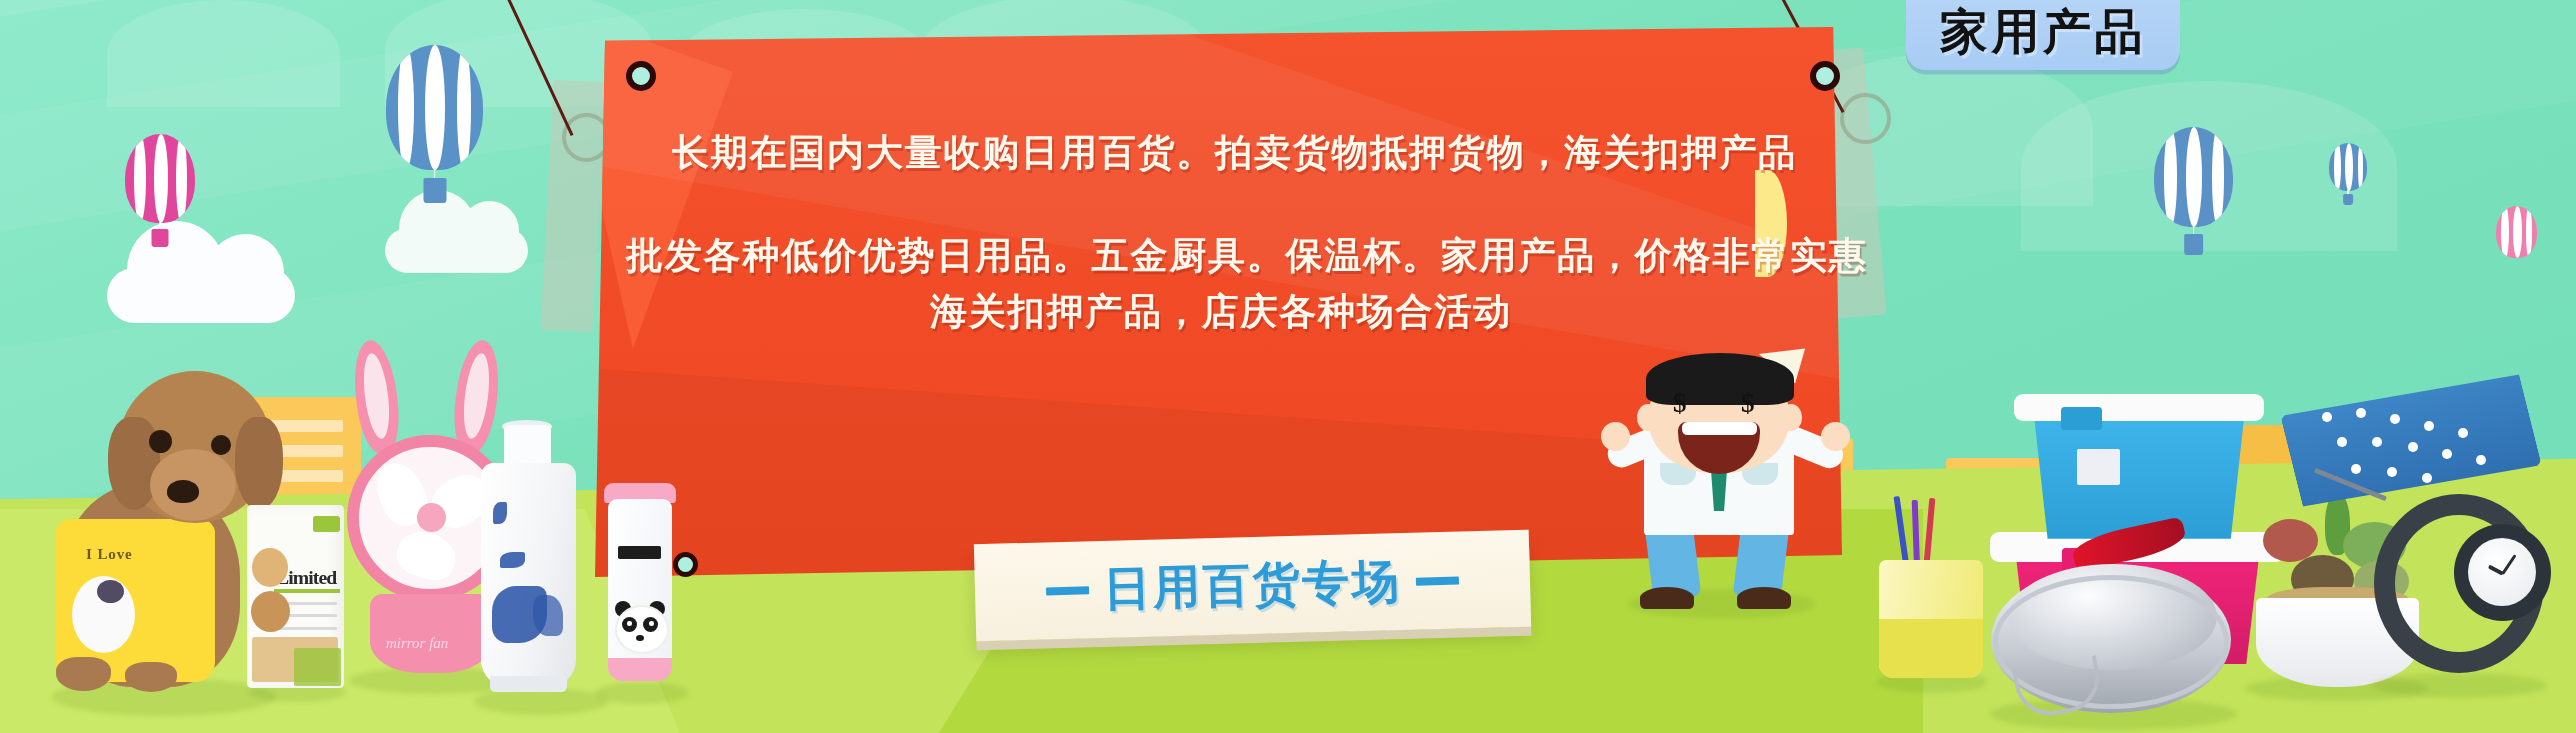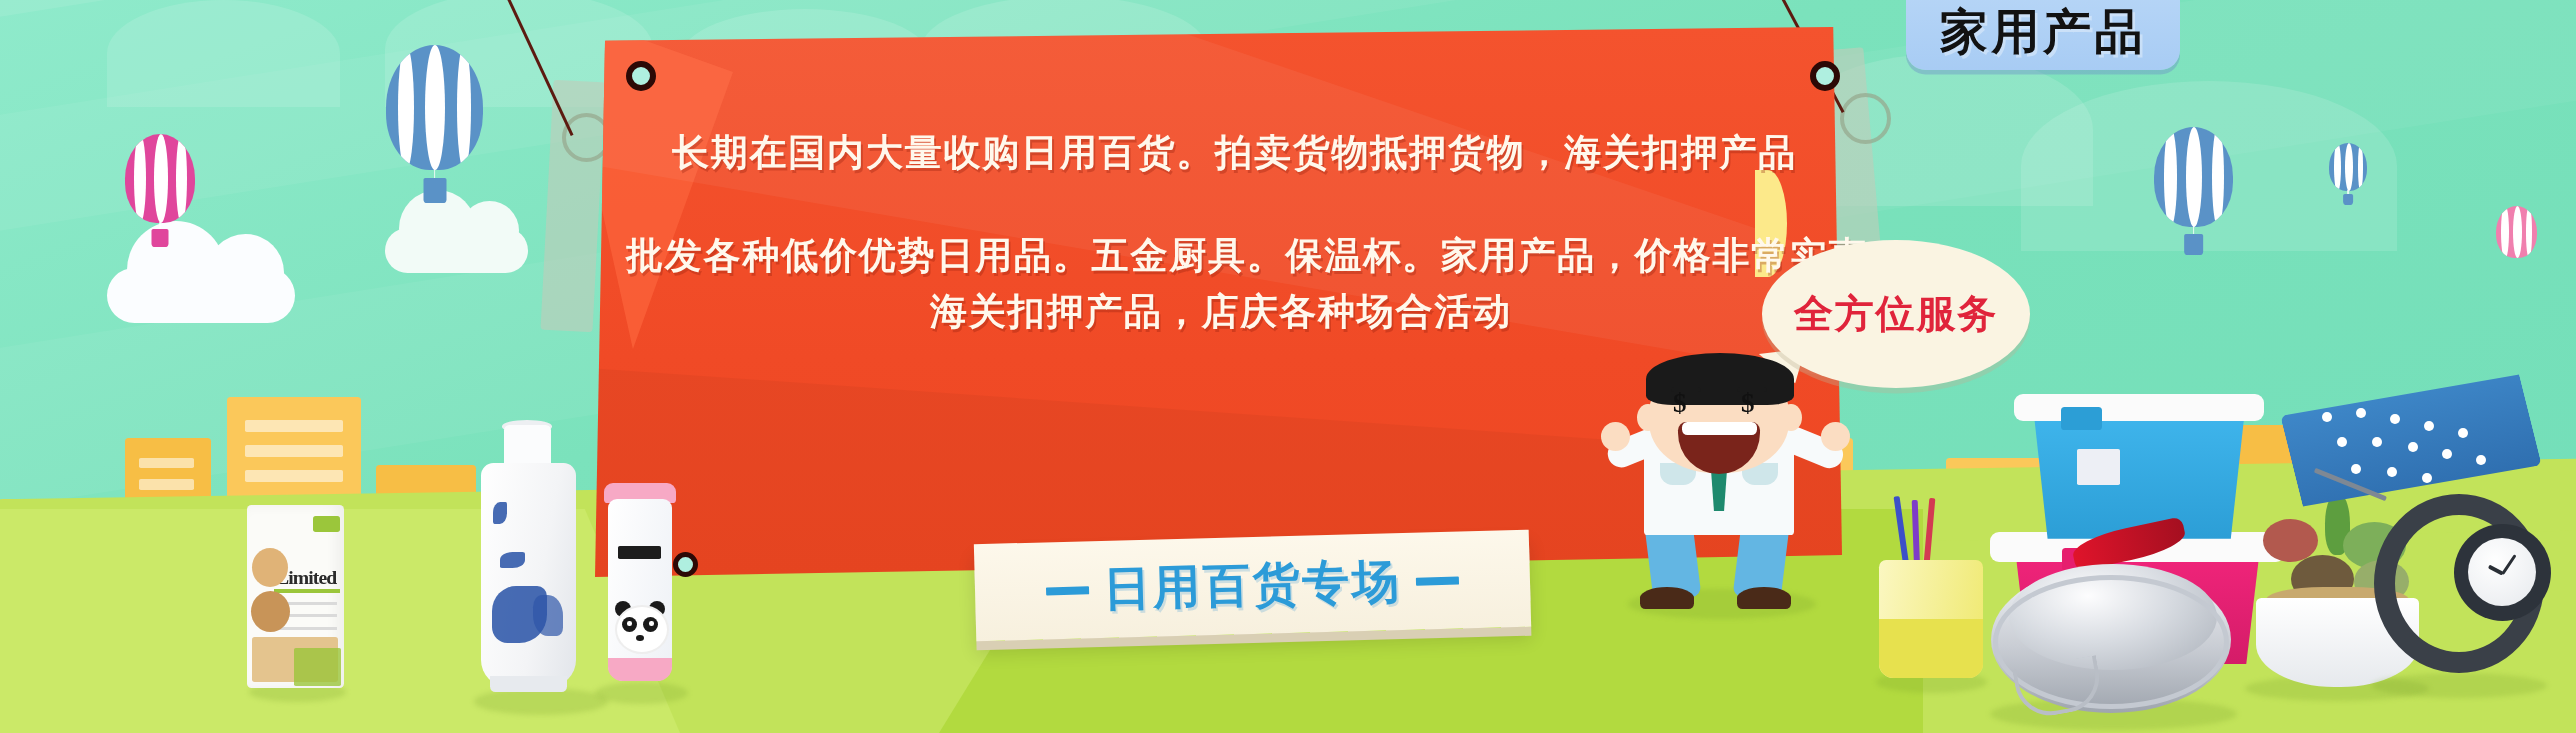--- a/index.html
+++ b/index.html
@@ -538,23 +538,20 @@
     <div class="bt-gap"></div>
     <div class="bt-line l3">批发各种低价优势日用品。五金厨具。保温杯。家用产品，价格非常实惠</div>
     <div class="bt-line l4">海关扣押产品，店庆各种场合活动</div>
   </div>
 
   <div class="badge">
     <span class="badge-text">家用产品</span>
   </div>
 
   <div class="bubble-tail"></div>
-  <div class="bubble">
-    <span class="bubble-text">全方位服务</span>
-  </div>
 
   <div class="prod" style="left:1601px; top:349px; width:250px; height:268px;">
     <div class="shadow-ell" style="left:27px; top:240px; width:188px; height:30px;"></div>
 
     <div class="man-arm" style="left:5.4px;  top:82px;  width:77px; height:27px; transform:rotate(-22deg);"></div>
     <div class="man-arm" style="left:163px;top:82px;  width:81px; height:27px; transform:rotate(22deg);"></div>
     <div class="man-hand" style="left:0px;   top:73px; width:29px; height:29px;"></div>
     <div class="man-hand" style="left:220px; top:73px; width:29px; height:29px;"></div>
 
     <div class="man-leg" style="left:48px;  top:175px; width:48px; height:75px; transform:rotate(-7deg);"></div>
@@ -581,36 +578,67 @@
   </div>
 
   <div class="plaque-wrap">
     <div class="plaque">
       <span class="plaque-dash"></span>
       <span class="plaque-text">日用百货专场</span>
       <span class="plaque-dash"></span>
     </div>
   </div>
 
+  <div class="prod" style="left:36px; top:349px; width:268px; height:376px;">
+    <div class="shadow-ell" style="left:16px; top:329px; width:224px; height:38px;"></div>
+    <div class="dog-body" style="left:25px;  top:134px; width:179px; height:204px;"></div>
+    <div class="dog-shirt" style="left:19.7px; top:170px; width:159px; height:163px;"></div>
+    <div class="shirt-txt" style="left:50px; top:197px;">I Love</div>
+    <div class="dog-eye" style="left:36px; top:227px; width:63px; height:77px; border-radius:50%; background:#FAFAFA;"></div>
+    <div class="dog-eye" style="left:61px; top:231px; width:27px; height:23px; background:#514C63;"></div>
+    <div class="dog-head" style="left:82px; top:21.5px; width:154px; height:152px;"></div>
+    <div class="dog-head" style="left:72px;  top:68px; width:52px; height:93px; background:#9C6C44; border-radius:50% 50% 60% 60%;"></div>
+    <div class="dog-head" style="left:199px; top:68px; width:48px; height:93px; background:#9C6C44; border-radius:50% 50% 60% 60%;"></div>
+    <div class="dog-head" style="left:114px; top:100px; width:86px; height:72px; background:#C79464;"></div>
+    <div class="dog-eye" style="left:113px; top:81px; width:23px; height:23px;"></div>
+    <div class="dog-eye" style="left:175px; top:86px; width:19.7px; height:19.7px;"></div>
+    <div class="dog-nose" style="left:131px; top:131px; width:32px; height:23px;"></div>
+    <div class="dog-paw" style="left:19.7px;  top:308px; width:55px; height:34px;"></div>
+    <div class="dog-paw" style="left:89px; top:313px; width:52px; height:30px;"></div>
+  </div>
 
   <div class="prod" style="left:247px; top:505px; width:98px; height:192px;">
     <div class="shadow-ell" style="left:1.8px; top:177px; width:97px; height:19.7px;"></div>
     <div class="bag" style="left:0; top:0; width:97px; height:183px;"></div>
     <div class="bag-strip" style="left:66px; top:10.7px; width:27px; height:16px; border-radius:2.7px;"></div>
     <div class="bag-title" style="left:29px; top:61px;">Limited</div>
     <div class="bag-strip" style="left:27px; top:84px; width:66px; height:3.6px;"></div>
     <div class="bag-line" style="left:27px; top:97px; width:63px;"></div>
     <div class="bag-line" style="left:27px; top:109px; width:63px;"></div>
     <div class="bag-line" style="left:27px; top:122px; width:63px;"></div>
     <div class="dog-head" style="left:5.4px; top:43px; width:36px; height:39px; background:#E0B377;"></div>
     <div class="dog-head" style="left:3.6px; top:86px; width:39px; height:41px; background:#C89458;"></div>
     <div class="bag-photo" style="left:5.4px; top:132px; width:86px; height:45px;"></div>
     <div class="bag-strip" style="left:47px; top:143px; width:47px; height:38px; border-radius:1.8px; opacity:.8;"></div>
   </div>
 
+  <div class="prod" style="left:331px; top:340px; width:206px; height:358px;">
+    <div class="shadow-ell" style="left:18px; top:327px; width:170px; height:27px;"></div>
+    <div class="fan-ear" style="left:25px;  top:0px;  width:41px; height:114px; transform:rotate(-7deg);"></div>
+    <div class="fan-ear-in" style="left:34px; top:12.5px; width:23px; height:86px; transform:rotate(-7deg);"></div>
+    <div class="fan-ear" style="left:125px; top:0px;  width:41px; height:114px; transform:rotate(7deg);"></div>
+    <div class="fan-ear-in" style="left:134px; top:12.5px; width:23px; height:86px; transform:rotate(7deg);"></div>
+    <div class="fan-ring" style="left:16px; top:95px; width:166px; height:166px;"></div>
+    <div class="fan-blade" style="left:48px;  top:122px; width:45px; height:64px; transform:rotate(-25deg);"></div>
+    <div class="fan-blade" style="left:107px; top:131px; width:47px; height:59px; transform:rotate(58deg);"></div>
+    <div class="fan-blade" style="left:66px;  top:193px; width:59px; height:45px; transform:rotate(18deg);"></div>
+    <div class="fan-hub" style="left:86px; top:163px; width:29px; height:29px;"></div>
+    <div class="fan-base" style="left:39px; top:254px; width:122px; height:79px;"></div>
+    <div class="fan-base-txt" style="left:55px; top:295px;">mirror fan</div>
+  </div>
 
   <div class="prod" style="left:470px; top:420px; width:143px; height:295px;">
     <div class="shadow-ell" style="left:3.6px; top:268px; width:134px; height:27px;"></div>
     <div class="vase-lip" style="left:32px; top:0px;  width:50px; height:12.5px;"></div>
     <div class="vase-neck" style="left:34px; top:5.4px;  width:47px; height:45px;"></div>
     <div class="vase-body" style="left:10.7px; top:43px; width:95px; height:224px;"></div>
     <div class="vase-foot" style="left:19.7px; top:256px; width:77px; height:16px;"></div>
     <div class="vase-art" style="left:23px; top:82px;  width:14.3px; height:21.5px;"></div>
     <div class="vase-art" style="left:30px; top:132px; width:25px; height:16px;"></div>
     <div class="vase-art" style="left:21.5px; top:166px; width:55px; height:57px; border-radius:44% 18% 50% 28%;"></div>

